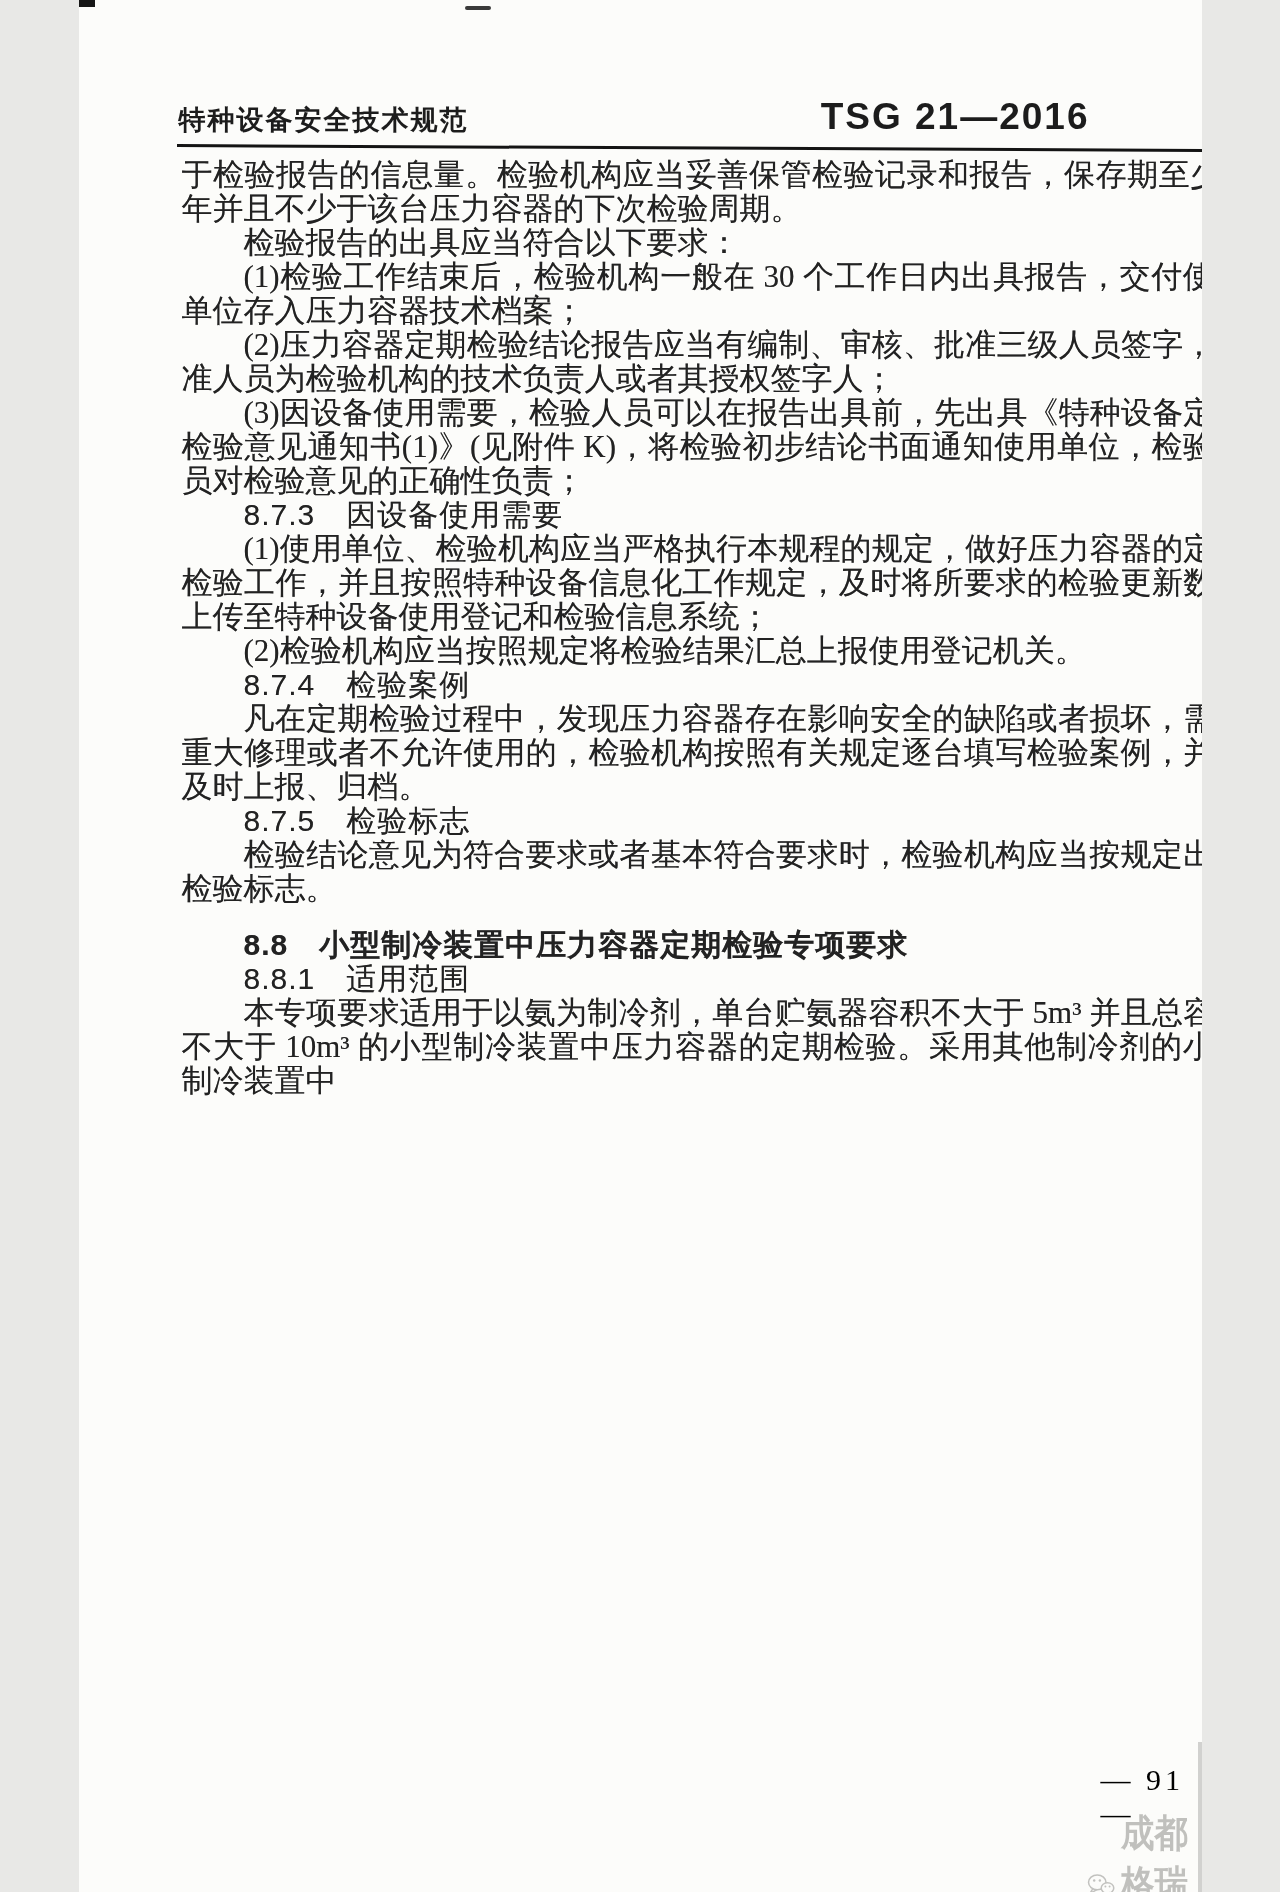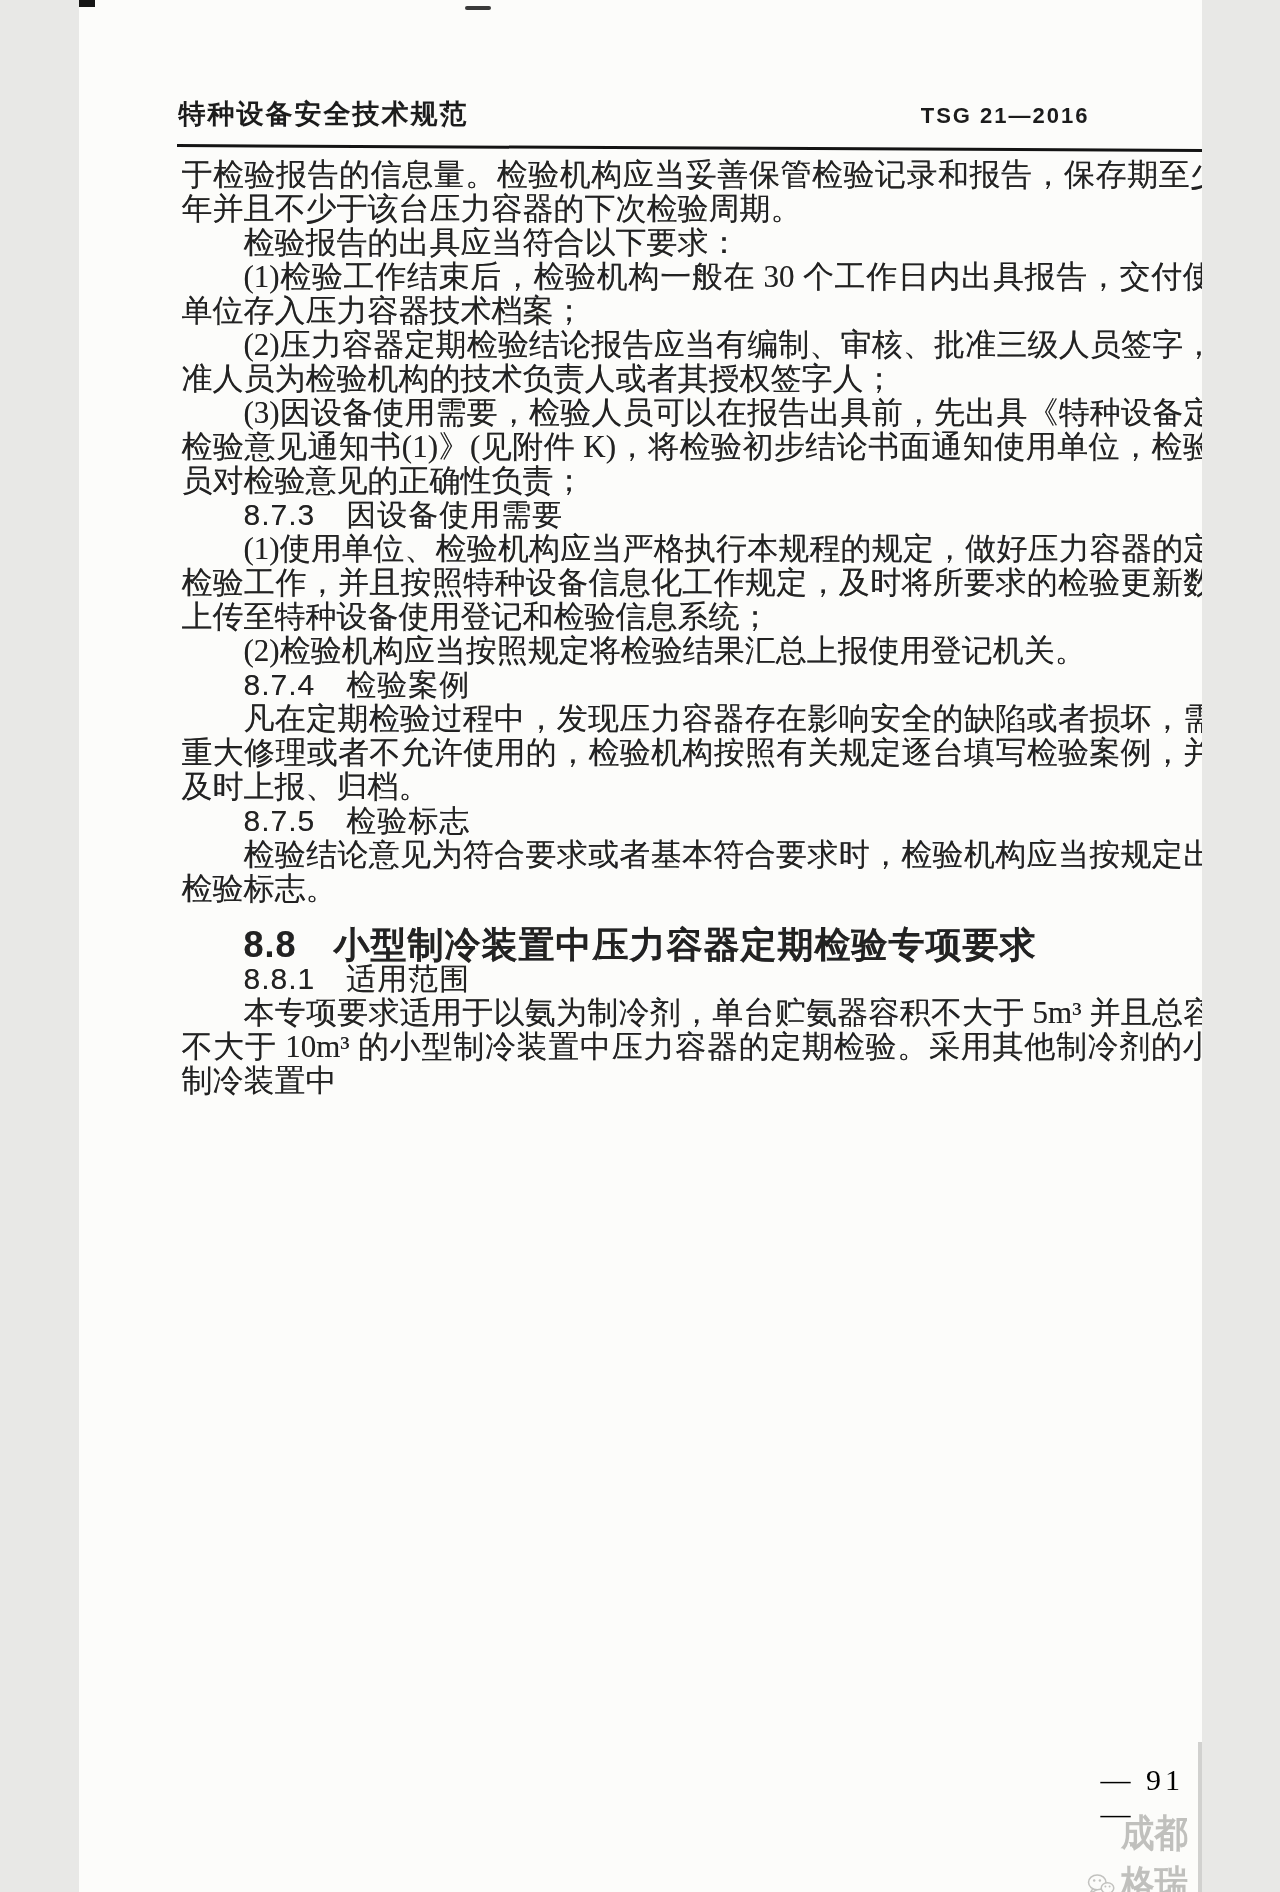--- a/index.html
+++ b/index.html
@@ -16,21 +16,21 @@
   .header{
     position:absolute;left:100px;right:112px;top:96px;
     display:flex;justify-content:space-between;align-items:baseline;
   }
   .h-left{
     font-family:"Liberation Sans","DejaVu Sans",sans-serif;
     font-weight:bold;font-size:27px;letter-spacing:2px;color:#1c1c1c;
   }
   .h-right{
     font-family:"Liberation Sans","DejaVu Sans",sans-serif;
-    font-weight:600;font-size:22px;letter-spacing:2px;color:#1c1c1c;
+    font-weight:600;font-size:37px;letter-spacing:2px;color:#1c1c1c;
   }
   .rule{
     position:absolute;left:98px;top:144px;width:1072px;height:2.5px;
     background:#141414;transform:rotate(0.28deg);transform-origin:left center;
   }
   
   .content{
     position:absolute;left:103px;top:158px;width:1064px;
     font-size:31px;line-height:34px;
     text-align:justify;
@@ -38,21 +38,21 @@
   }
   .content .block{margin:0;}
   .content .indent{text-indent:62px;}
   .content .h3{
     font-family:"Liberation Sans","DejaVu Sans",sans-serif;
     font-weight:500;font-size:30px;letter-spacing:1px;
     text-indent:62px;
   }
   .content .h2{
     font-family:"Liberation Sans","DejaVu Sans",sans-serif;
-    font-weight:bold;font-size:36px;letter-spacing:1px;
+    font-weight:bold;font-size:30px;letter-spacing:1px;
     text-indent:62px;margin-top:22px;
   }
   
   .pageno{
     position:absolute;left:1022px;top:1763px;
     font-size:30px;letter-spacing:4px;color:#000000;
   }
   .watermark{
     position:absolute;left:1008px;top:1808px;
     display:flex;align-items:center;gap:6px;

